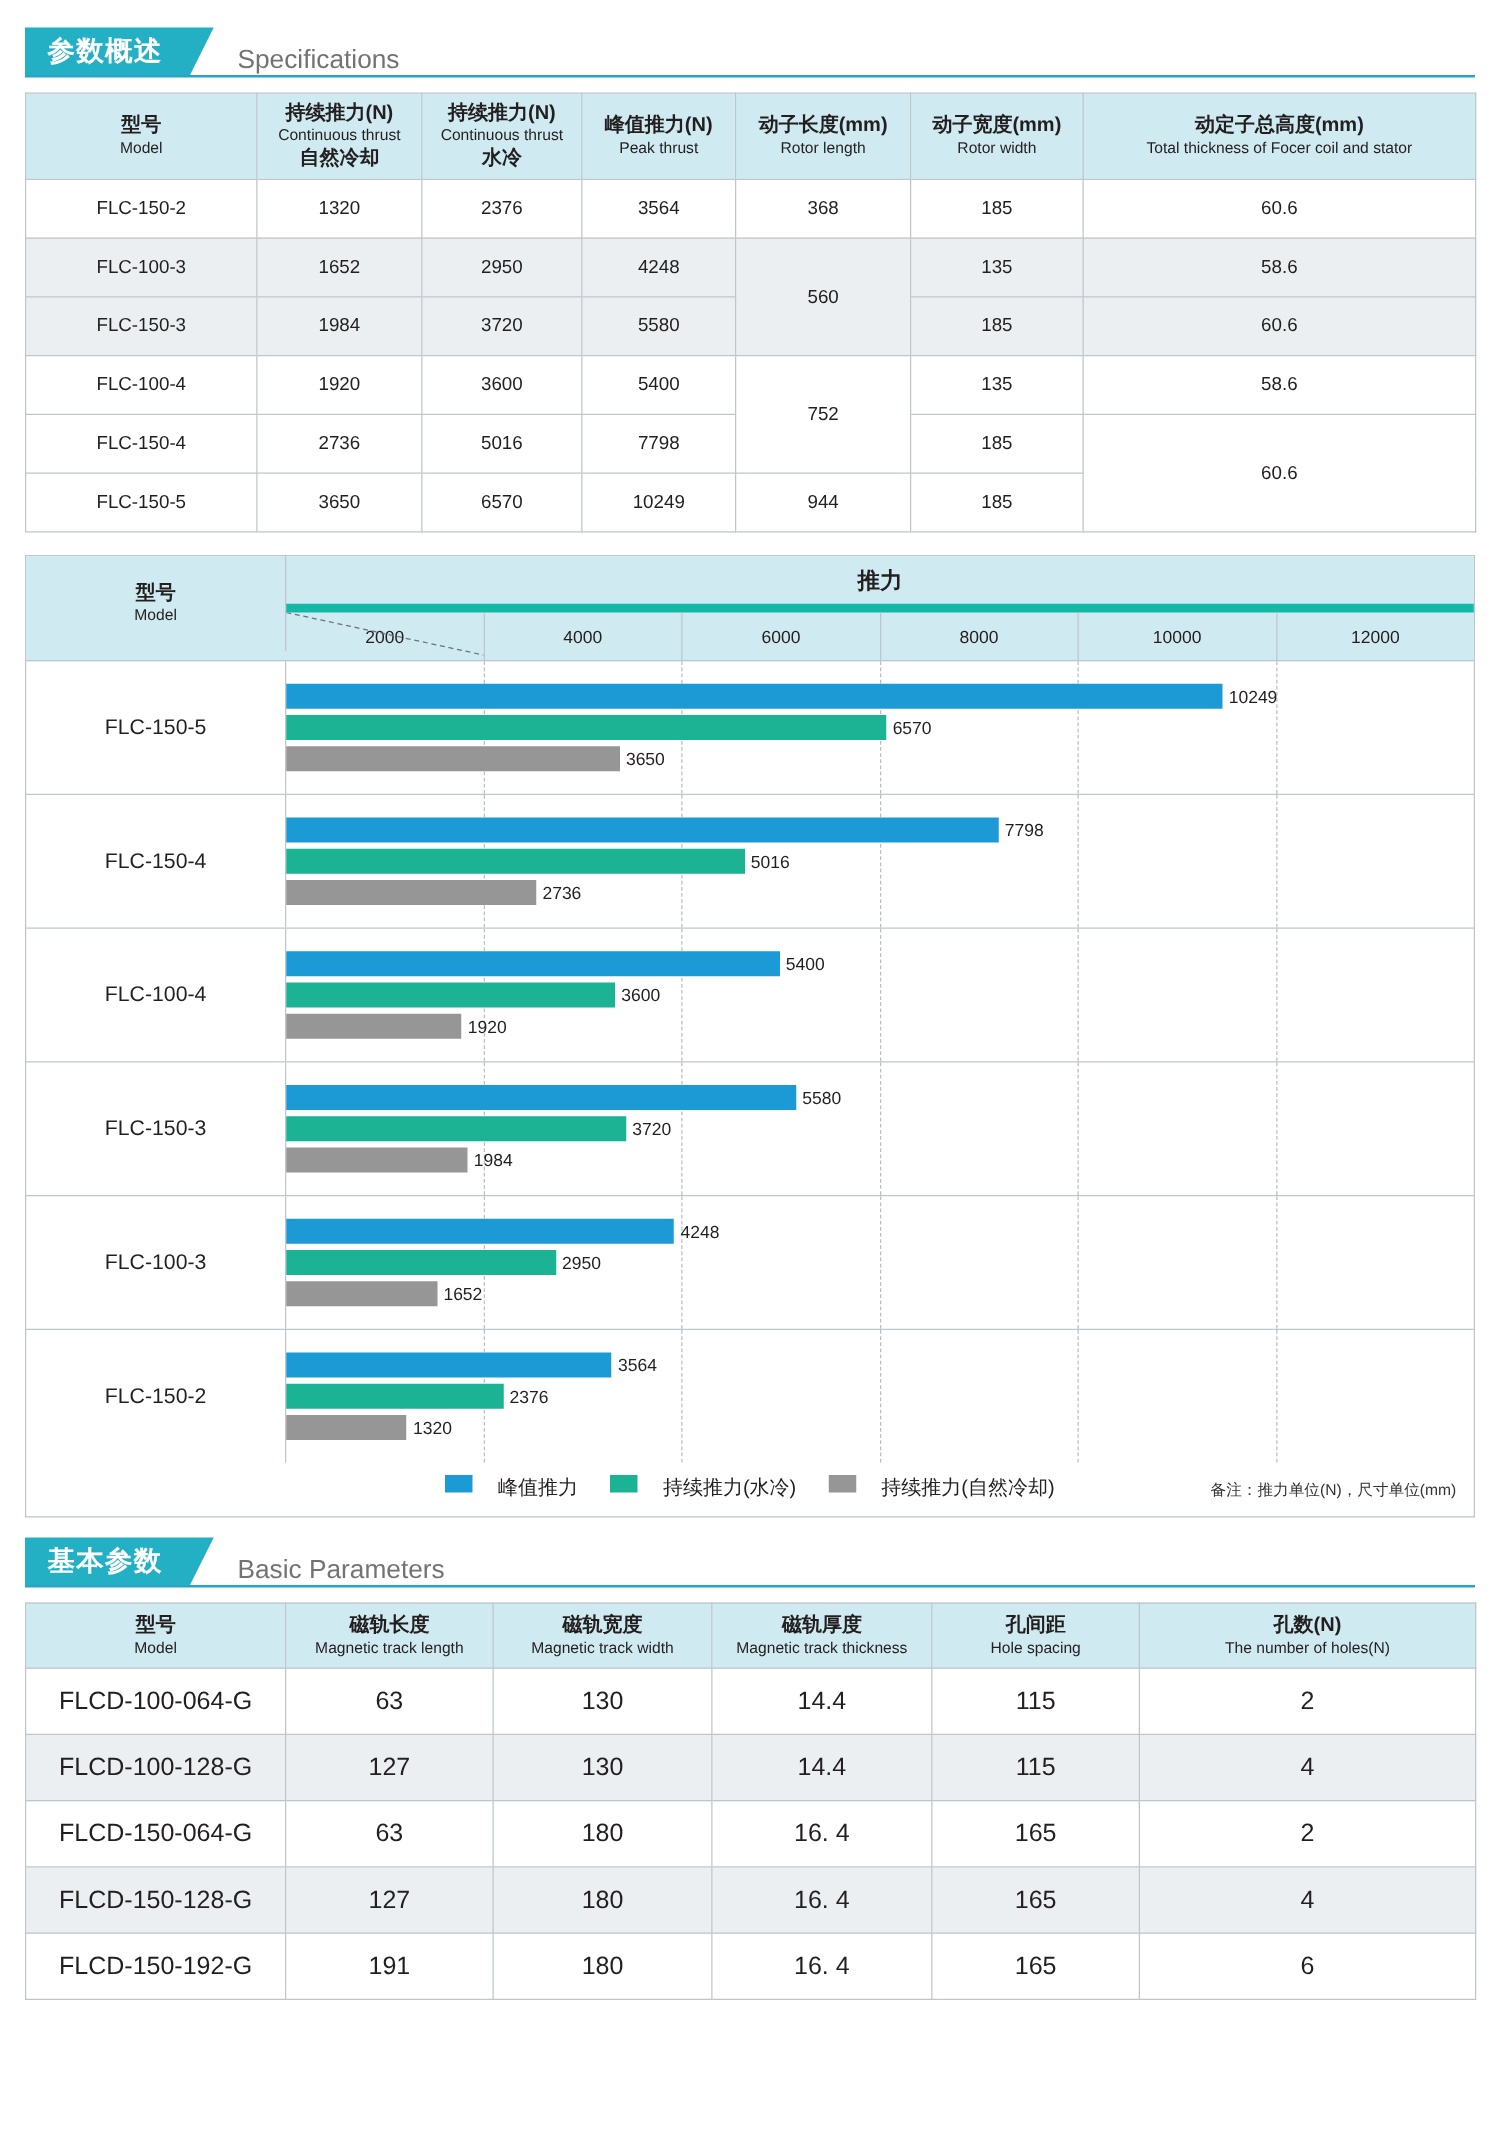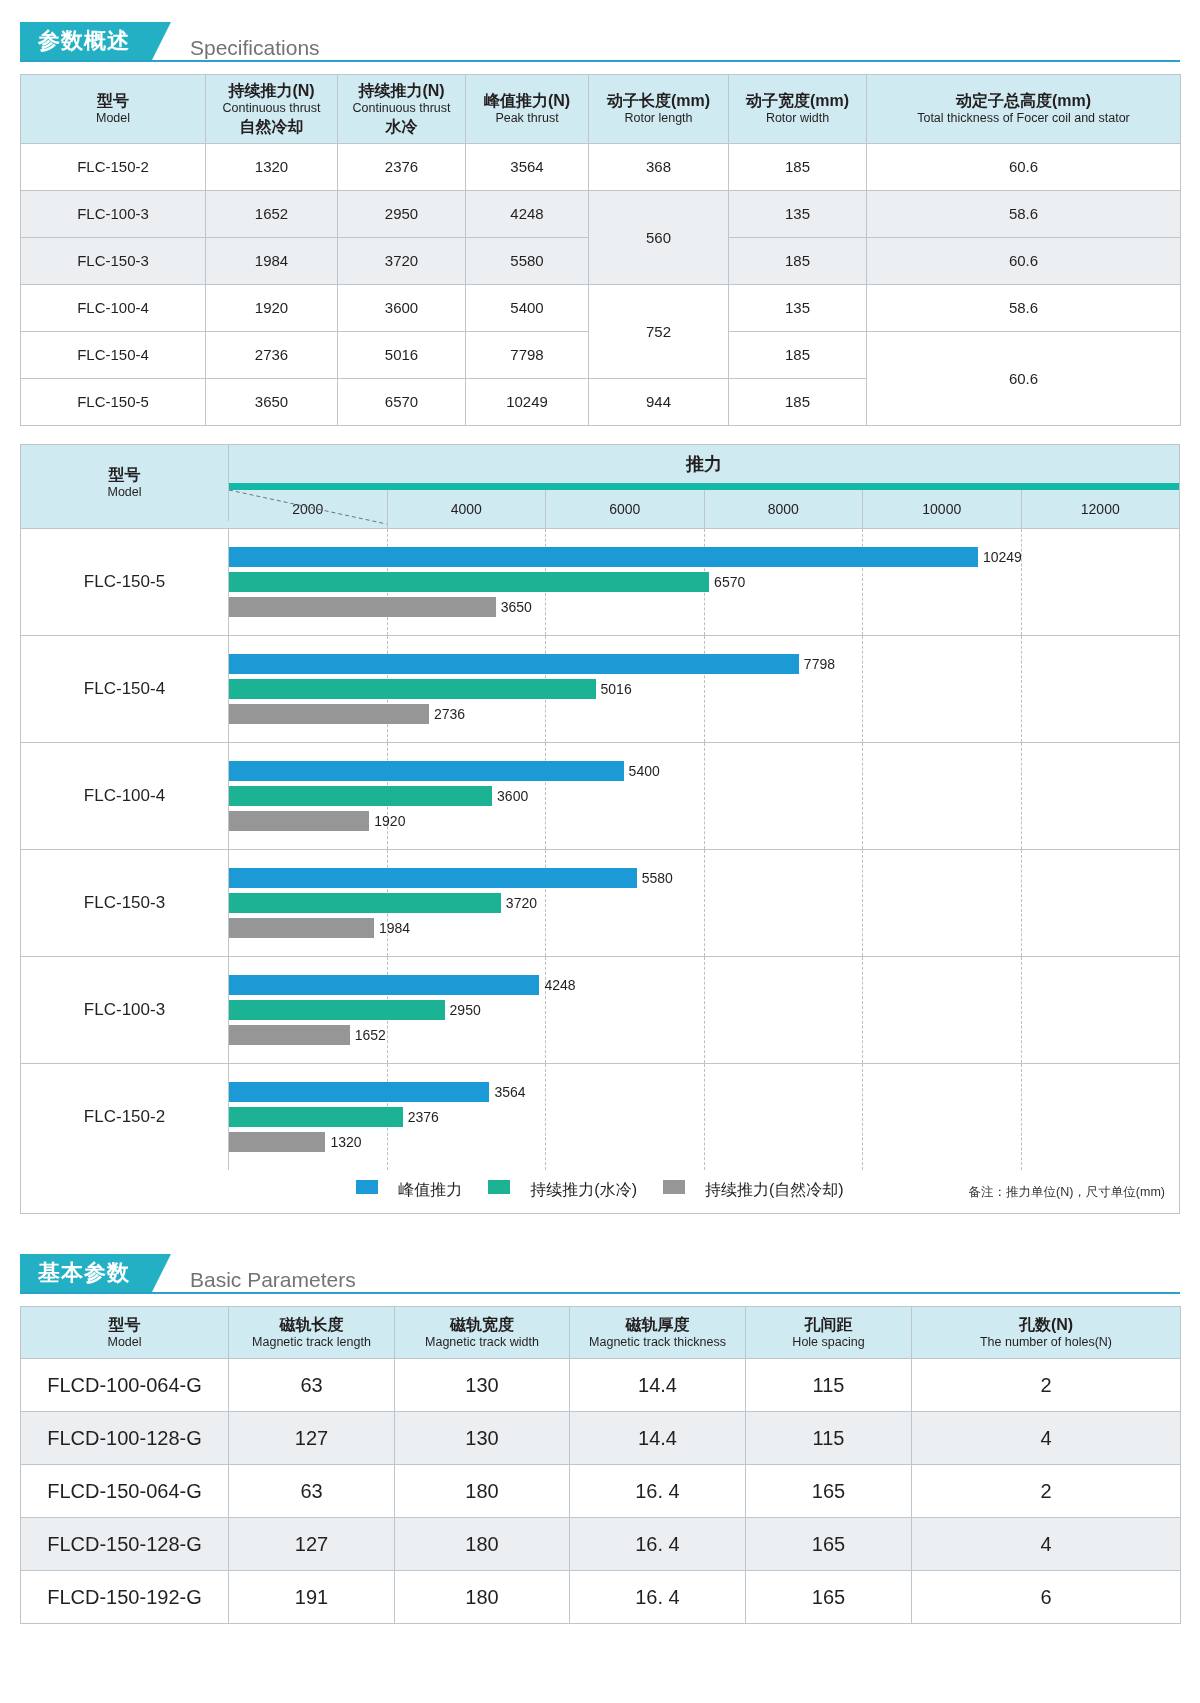--- a/index.html
+++ b/index.html
@@ -422,21 +422,21 @@
         <span>持续推力(水冷)</span>
       </span>
       <span class="item">
         <span class="swatch" style="background:#969696"></span>
         <span>持续推力(自然冷却)</span>
       </span>
       <span class="note">备注：推力单位(N)，尺寸单位(mm)</span>
     </div>
   </div>
 
-  <div class="section-head" style="margin-top:32px;">
+  <div class="section-head" style="margin-top:8px;">
     <div class="sh-tag">基本参数</div>
     <div class="sh-sep"></div>
     <div class="sh-en">Basic Parameters</div>
   </div>
 
   <table class="basic">
     <colgroup>
       <col style="width:208px">
         <col style="width:166px">
         <col style="width:175px">

